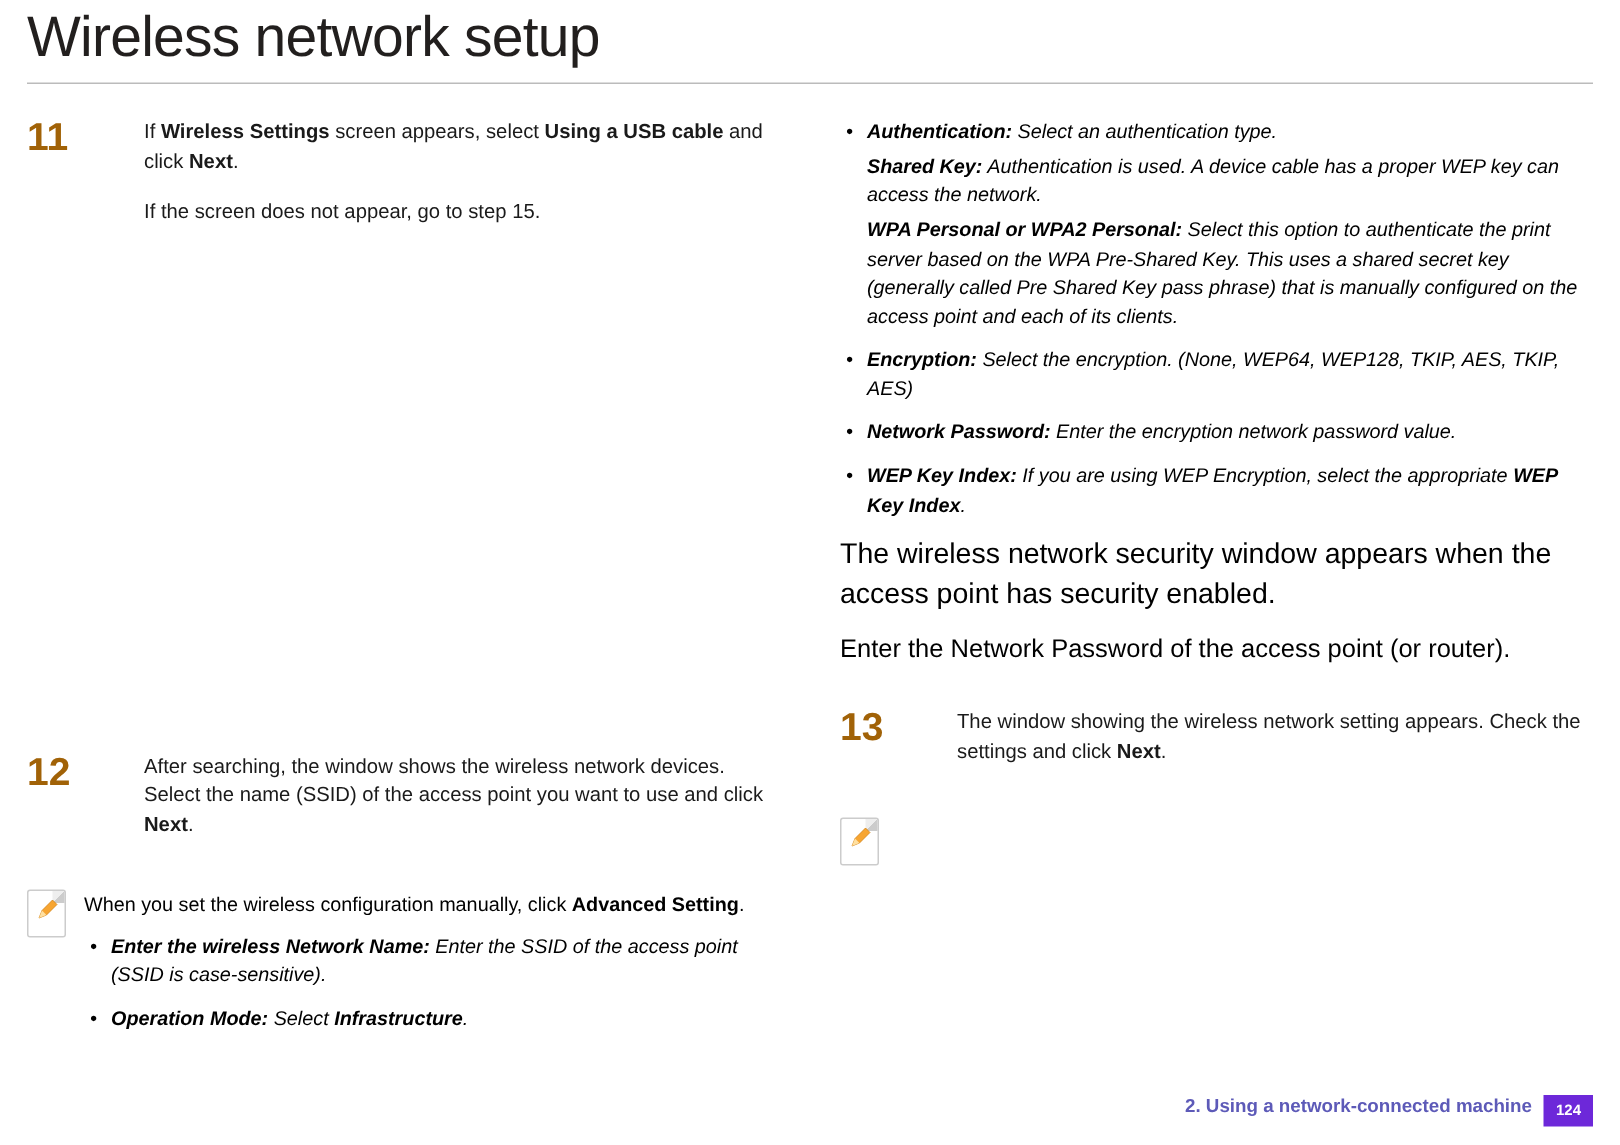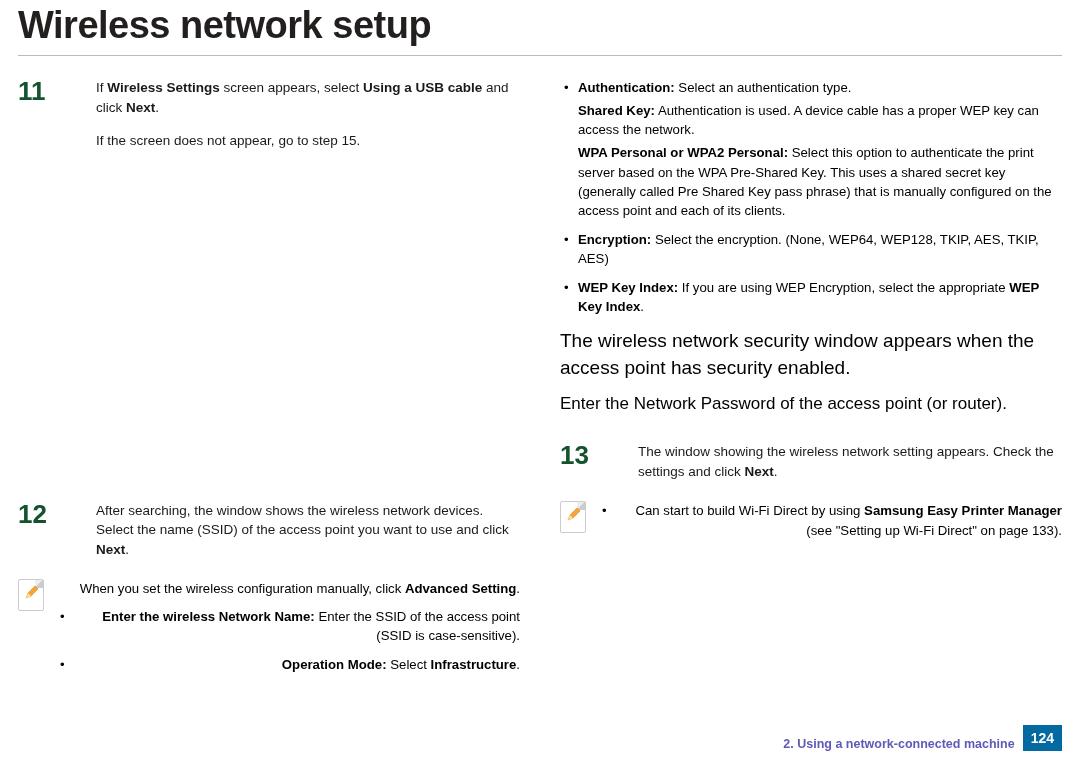--- a/index.html
+++ b/index.html
@@ -7,21 +7,21 @@
     font-family: "Segoe UI", Arial, sans-serif;
     background: #fff;
     width: 1080px;
     height: 763px;
     color: #000;
     position: relative;
     overflow: hidden;
   }
   .page-title {
     font-size: 38px;
-    font-weight: 700;
+    font-weight: 400;
     color: #221f1e;
     margin: 4px 0 0 18px;
     letter-spacing: -0.5px;
   }
   .hr {
     border: none;
     border-top: 1px solid #bbb;
     margin: 8px 18px 22px 18px;
   }
   .columns {
@@ -34,37 +34,36 @@
     min-width: 0;
   }
   .step {
     display: flex;
     align-items: flex-start;
     margin-bottom: 10px;
   }
   .step-num {
     font-size: 26px;
     font-weight: 700;
-    color: #14532d;
+    color: #a16207;
     min-width: 42px;
     line-height: 1;
     padding-top: 0px;
   }
   .step-body {
     font-size: 13.5px;
     line-height: 1.45;
     color: #1a1a1a;
   }
   .step-body p { margin-bottom: 10px; margin-left: 36px; }
   .step-body .sub { margin-top: 14px; }
   .note-block {
     display: flex;
     align-items: flex-start;
-    margin: 10px 0 0 0;
-    text-align: right;
+    margin: 24px 0 0 0;
   }
   .note-icon {
     width: 26px;
     height: 32px;
     background: #fff;
     border: 1px solid #ccc;
     border-radius: 2px;
     position: relative;
     margin-right: 12px;
     flex-shrink: 0;
@@ -94,20 +93,21 @@
   }
   .note-body {
     font-size: 13.2px;
     line-height: 1.45;
   }
   .note-body p { margin-bottom: 6px; }
   ul.bullets {
     list-style: none;
     margin: 8px 0 0 0;
     padding: 0;
+    font-style: italic;
   }
   ul.bullets > li {
     position: relative;
     padding-left: 18px;
     margin-bottom: 10px;
     font-size: 13.2px;
     line-height: 1.45;
   }
   ul.bullets > li::before {
     content: "•";
@@ -116,31 +116,31 @@
     top: 0;
     color: #000;
   }
   .sub-p { margin: 4px 0 0 0; }
   .b { font-weight: 700; }
   .footer {
     position: absolute;
     bottom: 12px;
     right: 18px;
     display: flex;
-    align-items: flex-end;
+    align-items: flex-start;
     font-size: 12.5px;
     font-weight: 700;
     color: #5d5ab8;
   }
   .pagenum {
-    background: #0369a1;
+    background: #6d28d9;
     color: #fff;
     padding: 5px 8px;
     margin-left: 8px;
-    font-size: 14px;
+    font-size: 10px;
   }
 </style>
 </head>
 <body>
 
 <h1 class="page-title">Wireless network setup</h1>
 <hr class="hr">
 
 <div class="columns">
 
@@ -196,20 +196,23 @@
     <ul class="bullets" style="margin-top:0">
       <li>
         <span class="b">Authentication:</span><span> Select an authentication type.</span>
         <p class="sub-p"><span class="b">Shared Key:</span><span> Authentication is used. A device cable has a proper WEP key can access the network.</span></p>
         <p class="sub-p"><span class="b">WPA Personal or WPA2 Personal:</span><span> Select this option to authenticate the print server based on the WPA Pre-Shared Key. This uses a shared secret key (generally called Pre Shared Key pass phrase) that is manually configured on the access point and each of its clients.</span></p>
       </li>
       <li>
         <span class="b">Encryption:</span><span> Select the encryption. (None, WEP64, WEP128, TKIP, AES, TKIP, AES)</span>
       </li>
       <li>
+        <span class="b">Network Password:</span><span> Enter the encryption network password value.</span>
+      </li>
+      <li>
         <span class="b">WEP Key Index:</span><span> If you are using WEP Encryption, select the appropriate </span><span class="b">WEP Key Index</span><span>.</span>
       </li>
     </ul>
 
     <p style="font-size:19px;line-height:1.45;margin:10px 0 10px 0">The wireless network security window appears when the access point has security enabled.</p>
     <p style="font-size:17px;line-height:1.45;margin:0 0 26px 0">Enter the Network Password of the access point (or router).</p>
 
     <div class="step">
       <div class="step-num">13</div>
       <div class="step-body">
@@ -221,23 +224,20 @@
 
     <div class="note-block">
       <div class="note-icon">
         <svg class="pencil" viewBox="0 0 16 16">
           <path d="M2 14 L4 9 L11 2 L14 5 L7 12 Z" fill="#f7a531" stroke="#d07f10" stroke-width="0.5"></path>
           <path d="M2 14 L4 9 L7 12 Z" fill="#ffe0a0"></path>
         </svg>
       </div>
       <div class="note-body">
         <ul class="bullets" style="margin-top:0">
-          <li>
-            <span>Can start to build Wi-Fi Direct by using </span><span class="b">Samsung Easy Printer Manager</span><span> (see "Setting up Wi-Fi Direct" on page 133).</span>
-          </li>
         </ul>
       </div>
     </div>
 
   </div>
 </div>
 
 <div class="footer">
   <span>2.  Using a network-connected machine</span>
   <span class="pagenum">124</span>

